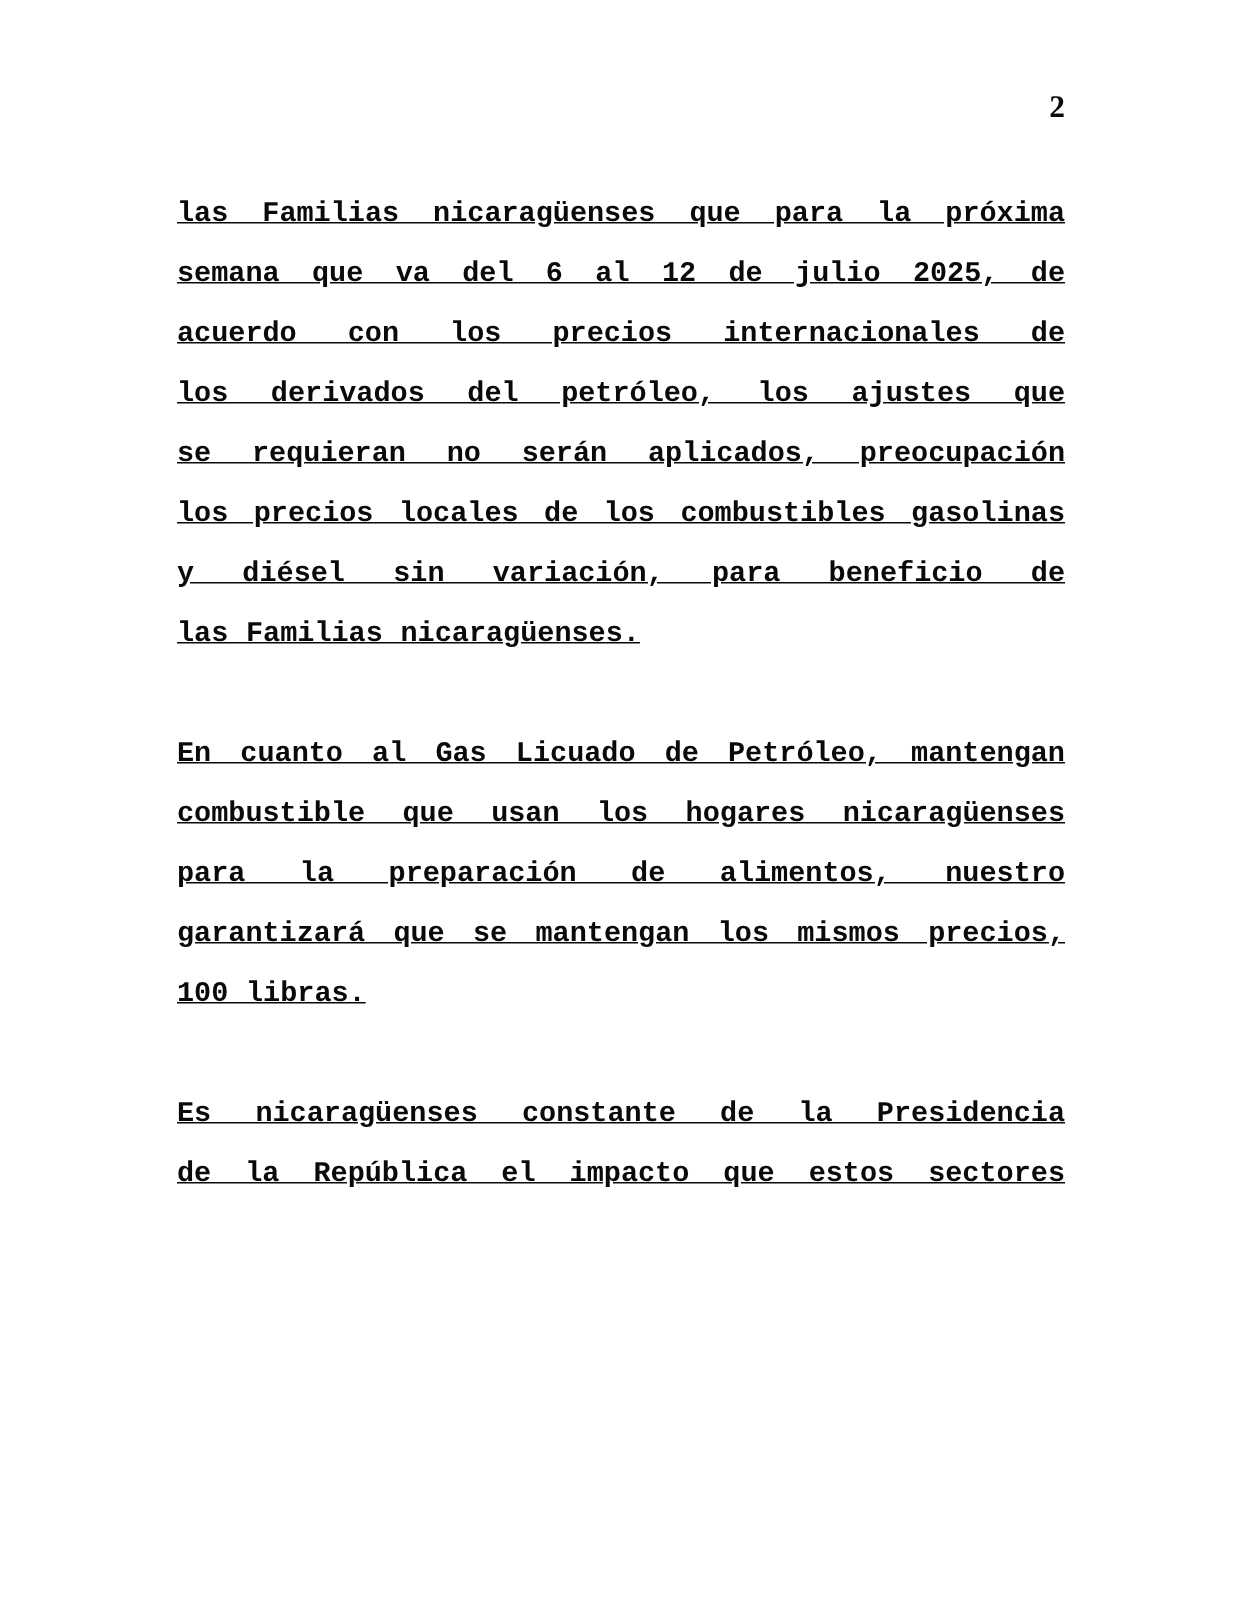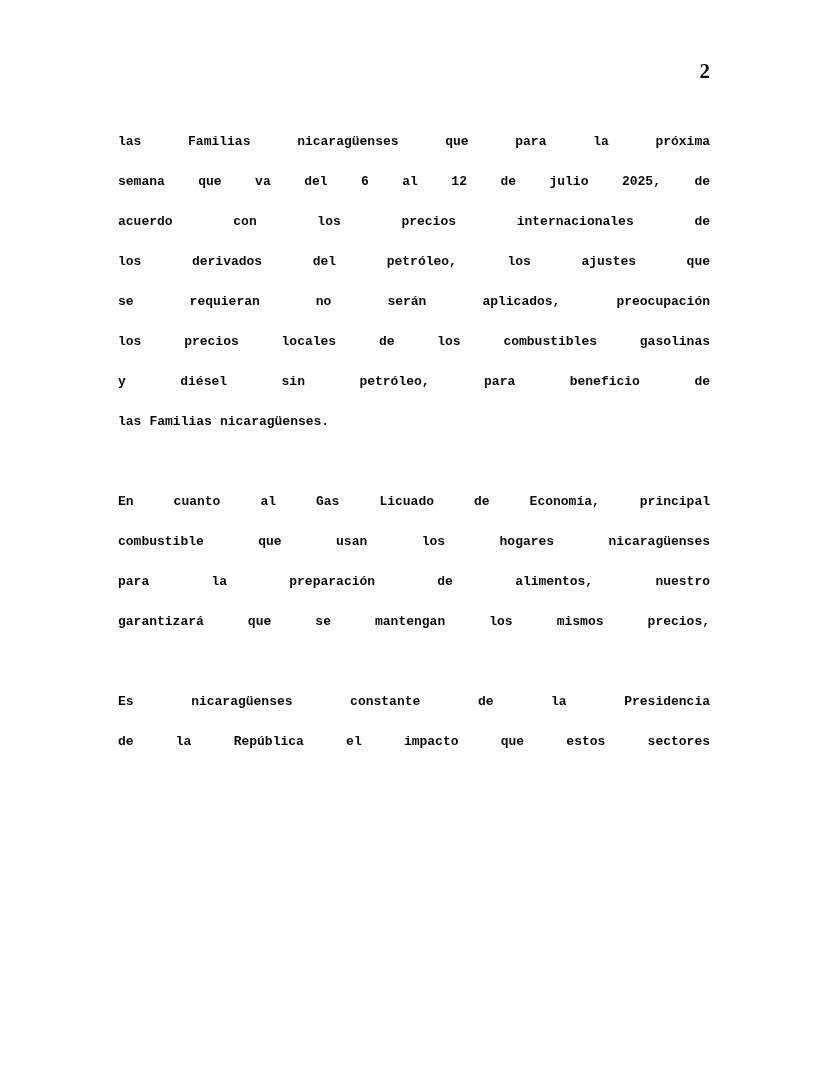--- a/index.html
+++ b/index.html
@@ -37,28 +37,29 @@
   .content {
     position: absolute;
     top: 122px;
     left: 118px;
     width: 592px;
   }
   .paragraph {
     margin: 0 0 40px 0;
   }
   .line {
-    font-size: 13px;
+    font-size: 19px;
     line-height: 40px;
     height: 40px;
     white-space: nowrap;
     text-align: justify;
     text-align-last: justify;
     -moz-text-align-last: justify;
     word-spacing: 0.02em;
+    text-decoration: underline;
   }
   .line.last-line {
     text-align: right;
     text-align-last: left;
     -moz-text-align-last: left;
   }
 </style>
 </head>
 <body>
 
@@ -68,29 +69,30 @@
 
   <div class="content">
 
     <div class="paragraph">
       <div class="line">las Familias nicaragüenses que para la próxima</div>
       <div class="line">semana que va del 6 al 12 de julio 2025, de</div>
       <div class="line">acuerdo con los precios internacionales de</div>
       <div class="line">los derivados del petróleo, los ajustes que</div>
       <div class="line">se requieran no serán aplicados, preocupación</div>
       <div class="line">los precios locales de los combustibles gasolinas</div>
-      <div class="line">y diésel sin petróleo, para beneficio de</div>
+      <div class="line">y diésel sin variación, para beneficio de</div>
       <div class="line last-line">las Familias nicaragüenses.</div>
     </div>
 
     <div class="paragraph">
-      <div class="line">En cuanto al Gas Licuado de Economía, principal</div>
+      <div class="line">En cuanto al Gas Licuado de Petróleo, mantengan</div>
       <div class="line">combustible que usan los hogares nicaragüenses</div>
       <div class="line">para la preparación de alimentos, nuestro</div>
       <div class="line">garantizará que se mantengan los mismos precios,</div>
+      <div class="line last-line">100 libras.</div>
     </div>
 
     <div class="paragraph">
       <div class="line">Es nicaragüenses constante de la Presidencia</div>
       <div class="line">de la República el impacto que estos sectores</div>
     </div>
 
   </div>
 </div>
 

